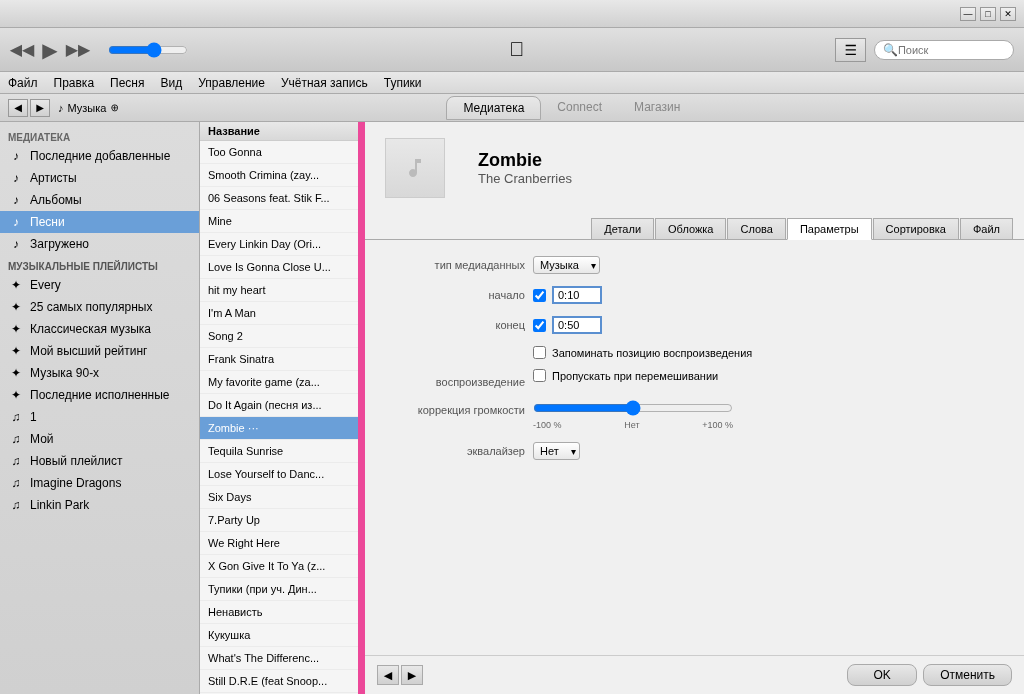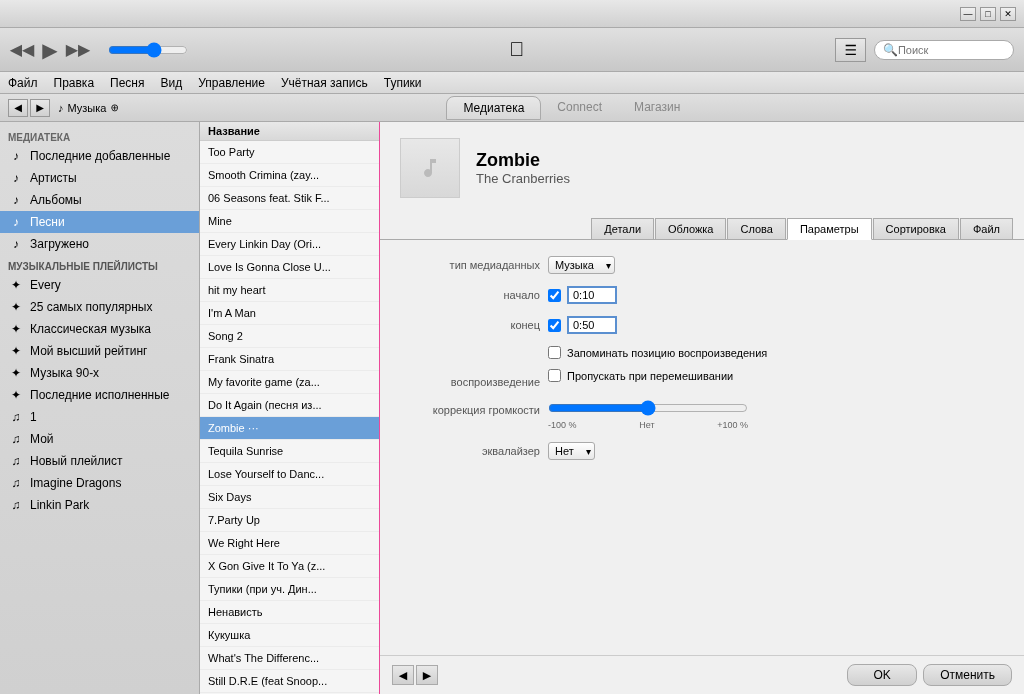--- a/index.html
+++ b/index.html
@@ -113,23 +113,23 @@
     }
     .sidebar-item.active { background: #6a9fd8; color: white; }
     .sidebar-icon { width: 16px; height: 16px; display: flex; align-items: center; justify-content: center; font-size: 12px; }
     .sidebar-sub-header {
       font-size: 10px; color: #555; font-weight: bold;
       padding: 6px 8px 2px 8px;
     }
 
     
     .song-list {
-      width: 180px;
+      width: 165px;
       background: #f5f5f5;
-      border-right: 1px solid #ec4899;
+      border-right: 7px solid #ec4899;
       overflow-y: auto;
     }
     .song-list-header {
       background: linear-gradient(to bottom, #e8e8e8, #d8d8d8);
       padding: 3px 8px; font-size: 11px; font-weight: bold;
       border-bottom: 1px solid #ccc; position: sticky; top: 0;
     }
     .song-item {
       padding: 5px 8px; font-size: 11px; cursor: pointer;
       border-bottom: 1px solid #ebebeb; white-space: nowrap;
@@ -165,21 +165,21 @@
     .detail-tab.active {
       background: white;
       border-bottom: 1px solid white;
       margin-bottom: -1px;
     }
 
     
     .song-info-header {
       display: flex; align-items: center;
       padding: 16px 20px 12px;
-      gap: 16px;
+      gap: 33px;
     }
     .album-art {
       width: 60px; height: 60px;
       background: linear-gradient(to bottom, #e8e8e8, #d8d8d8);
       border: 1px solid #ccc;
       display: flex; align-items: center; justify-content: center;
       color: #aaa; font-size: 20px;
     }
     .song-title { font-size: 18px; font-weight: bold; }
     .song-artist { font-size: 13px; color: #555; }
@@ -383,21 +383,21 @@
       <span>Imagine Dragons</span>
     </div>
     <div class="sidebar-item">
       <span class="sidebar-icon">♫</span>
       <span>Linkin Park</span>
     </div>
   </div>
 
   <div class="song-list">
     <div class="song-list-header">Название</div>
-    <div class="song-item">Too Party</div>
+    <div class="song-item">Too Gonna</div>
     <div class="song-item">Smooth Crimina (zay...</div>
     <div class="song-item">06 Seasons feat. Stik F...</div>
     <div class="song-item">Mine</div>
     <div class="song-item">Every Linkin Day (Ori...</div>
     <div class="song-item">Love Is Gonna Close U...</div>
     <div class="song-item">hit my heart</div>
     <div class="song-item">I'm A Man</div>
     <div class="song-item">Song 2</div>
     <div class="song-item">Frank Sinatra</div>
     <div class="song-item">My favorite game  (za...</div>

